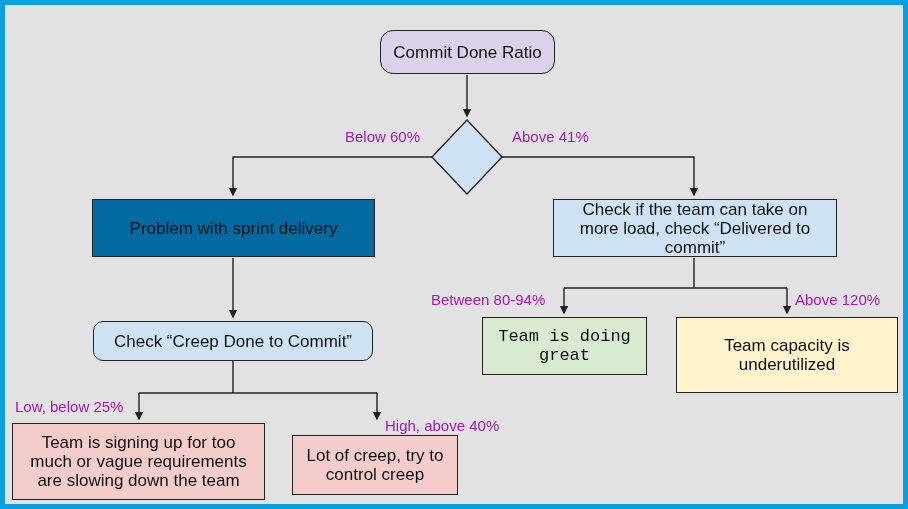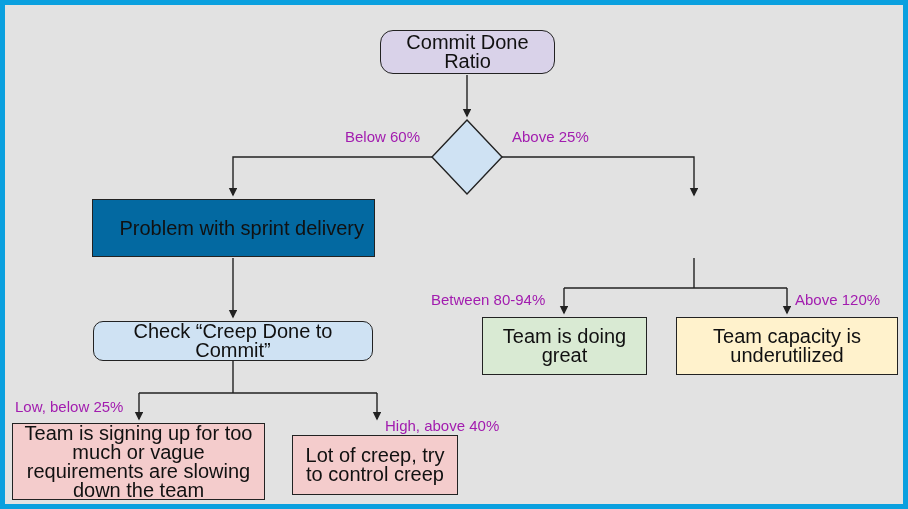--- a/index.html
+++ b/index.html
@@ -29,23 +29,23 @@
     stroke:#222222;
     stroke-width:1.4;
     fill:none;
   }
   .node{
     position:absolute;
     box-sizing:border-box;
     border:1.5px solid #222222;
     display:flex;
     align-items:center;
-    justify-content:flex-end;
+    justify-content:center;
     text-align:center;
-    font-size:20px;
+    font-size:17px;
     line-height:19px;
     color:#111111;
     z-index:10;
   }
   .rounded-lg{border-radius:13px;}
   .rounded-sm{border-radius:10px;}
   .edge-label{
     position:absolute;
     font-size:15px;
     line-height:16px;
@@ -53,22 +53,22 @@
     white-space:nowrap;
     z-index:12;
   }
   
   .n-start        {left:380px;top:30px; width:175px;height:44px;}
   .n-problem      {left:92px; top:199px;width:283px;height:58px;padding:0 10px;}
   .n-checkload    {left:553px;top:199px;width:284px;height:58px;padding:0 10px;}
   .n-checkcreep   {left:93px; top:321px;width:280px;height:40px;padding:0 10px;}
   .n-toomuch      {left:12px; top:423px;width:253px;height:77px;padding:0 10px;}
   .n-lotcreep     {left:292px;top:423px;width:166px;height:60px;padding:0 8px;margin-top:12px;}
-  .n-great        {left:482px;top:317px;width:165px;height:58px;padding:0 0;}
-  .n-underutil    {left:676px;top:317px;width:222px;height:58px;padding:0 12px;}
+  .n-great        {left:482px;top:317px;width:165px;height:58px;padding:0 0;font-family:Liberation Mono, monospace;}
+  .n-underutil    {left:676px;top:317px;width:222px;height:76px;padding:0 12px;}
   
   .l-below60      {left:345px;top:129px;}
   .l-above70      {left:512px;top:129px;}
   .l-low25        {left:15px; top:399px;}
   .l-high40       {left:385px;top:418px;}
   .l-between8090  {left:431px;top:292px;}
   .l-above120     {left:795px;top:292px;}
 </style>
 </head>
 <body>
@@ -104,20 +104,23 @@
   </svg>
 
   <div class="node rounded-lg n-start" style="background-color: rgb(217, 210, 233);">
     <span>Commit Done Ratio</span>
   </div>
 
   <div class="node n-problem" style="background-color: #0369a1;">
     <span>Problem with sprint delivery</span>
   </div>
 
+  <div class="node n-checkload" style="background-color: rgb(207, 226, 243);">
+    <span>Check if the team can take on more load, check “Delivered to commit”</span>
+  </div>
 
   <div class="node rounded-sm n-checkcreep" style="background-color: rgb(207, 226, 243);">
     <span>Check “Creep Done to Commit”</span>
   </div>
 
   <div class="node n-toomuch" style="background-color: rgb(244, 204, 204);">
     <span>Team is signing up for too much or vague requirements are slowing down the team</span>
   </div>
 
   <div class="node n-lotcreep" style="background-color: rgb(244, 204, 204);">
@@ -126,20 +129,20 @@
 
   <div class="node n-great" style="background-color: rgb(217, 234, 211);">
     <span>Team is doing great</span>
   </div>
 
   <div class="node n-underutil" style="background-color: rgb(255, 242, 204);">
     <span>Team capacity is underutilized</span>
   </div>
 
   <div class="edge-label l-below60">Below 60%</div>
-  <div class="edge-label l-above70">Above 25%</div>
+  <div class="edge-label l-above70">Above 41%</div>
   <div class="edge-label l-low25">Low, below 25%</div>
   <div class="edge-label l-high40">High, above 40%</div>
   <div class="edge-label l-between8090">Between 80-94%</div>
   <div class="edge-label l-above120">Above 120%</div>
 
   <div class="frame" style="border-color: rgb(10, 160, 223);"></div>
 </div>
 
 </body></html>

